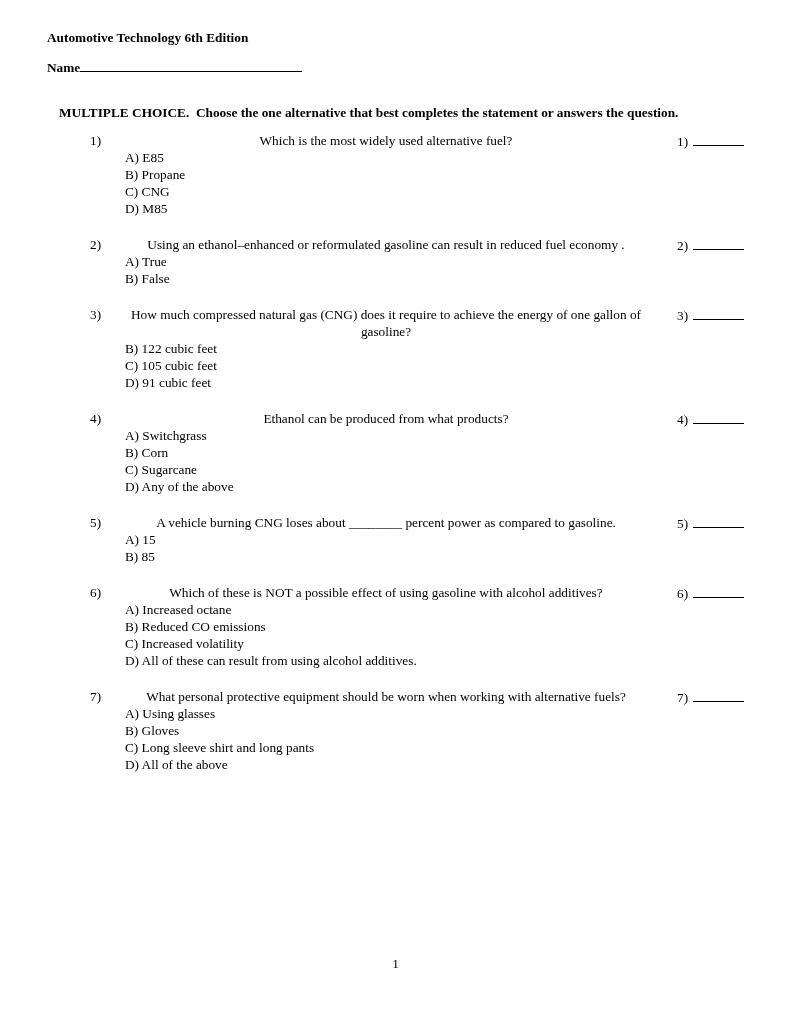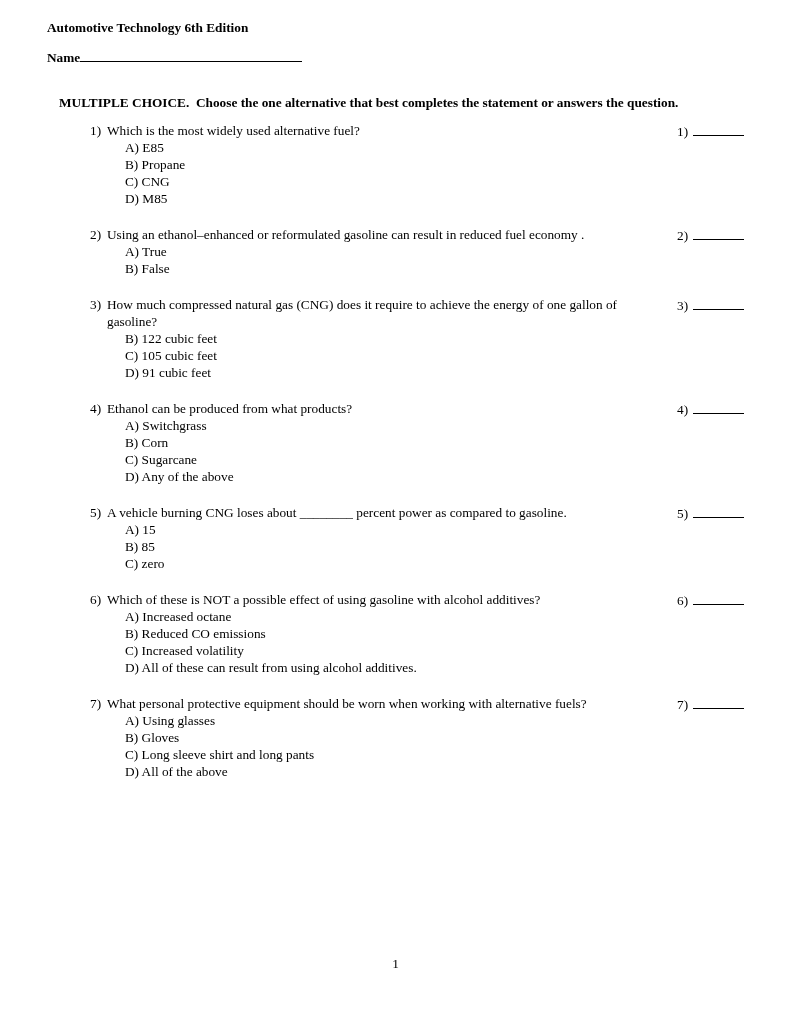--- a/index.html
+++ b/index.html
@@ -6,21 +6,21 @@
   .page {
     position: relative;
     width: 791px;
     height: 1024px;
     box-sizing: border-box;
     background: #ffffff;
     color: #000000;
     font-family: "Liberation Serif", "DejaVu Serif", serif;
     font-size: 13.3px;
     line-height: 17px;
-    padding: 20px 44px 0 47px;
+    padding: 30px 44px 0 47px;
     overflow: hidden;
   }
   .header { font-weight: bold; line-height: 15.5px; }
   .name-row { margin-top: 13px; font-weight: bold; line-height: 16px; }
   .name-line {
     display: inline-block;
     width: 222px;
     height: 12px;
     border-bottom: 1px solid #000;
   }
@@ -34,21 +34,21 @@
   #questions { margin-top: 11px; }
   .question {
     display: flex;
     align-items: flex-start;
     margin-left: 43px;
     margin-bottom: 19px;
   }
   .q-left { flex: 1 1 auto; margin-right: 12px; }
   .q-line { display: flex; }
   .q-num { flex: 0 0 17px; }
-  .q-text { flex: 1 1 auto; }
+  .q-text { flex: 1 1 auto; text-align: center; }
   .options > div { padding-left: 35px; }
   .q-ans { flex: 0 0 70px; white-space: nowrap; }
   .ans-blank {
     display: inline-block;
     width: 51px;
     height: 13px;
     margin-left: 5px;
     border-bottom: 1.4px solid #000;
   }
   .page-number {
@@ -146,21 +146,20 @@
 
   <div class="question">
     <div class="q-left">
       <div class="q-line">
         <span class="q-num">5)</span>
         <span class="q-text">A vehicle burning CNG loses about ________ percent power as compared to gasoline.</span>
       </div>
       <div class="options">
             <div>A) 15</div>
             <div>B) 85</div>
-            <div>C) zero</div>
           </div>
     </div>
     <div class="q-ans">
       <span>5)</span><span class="ans-blank"></span>
     </div>
   </div>
 
   <div class="question">
     <div class="q-left">
       <div class="q-line">

